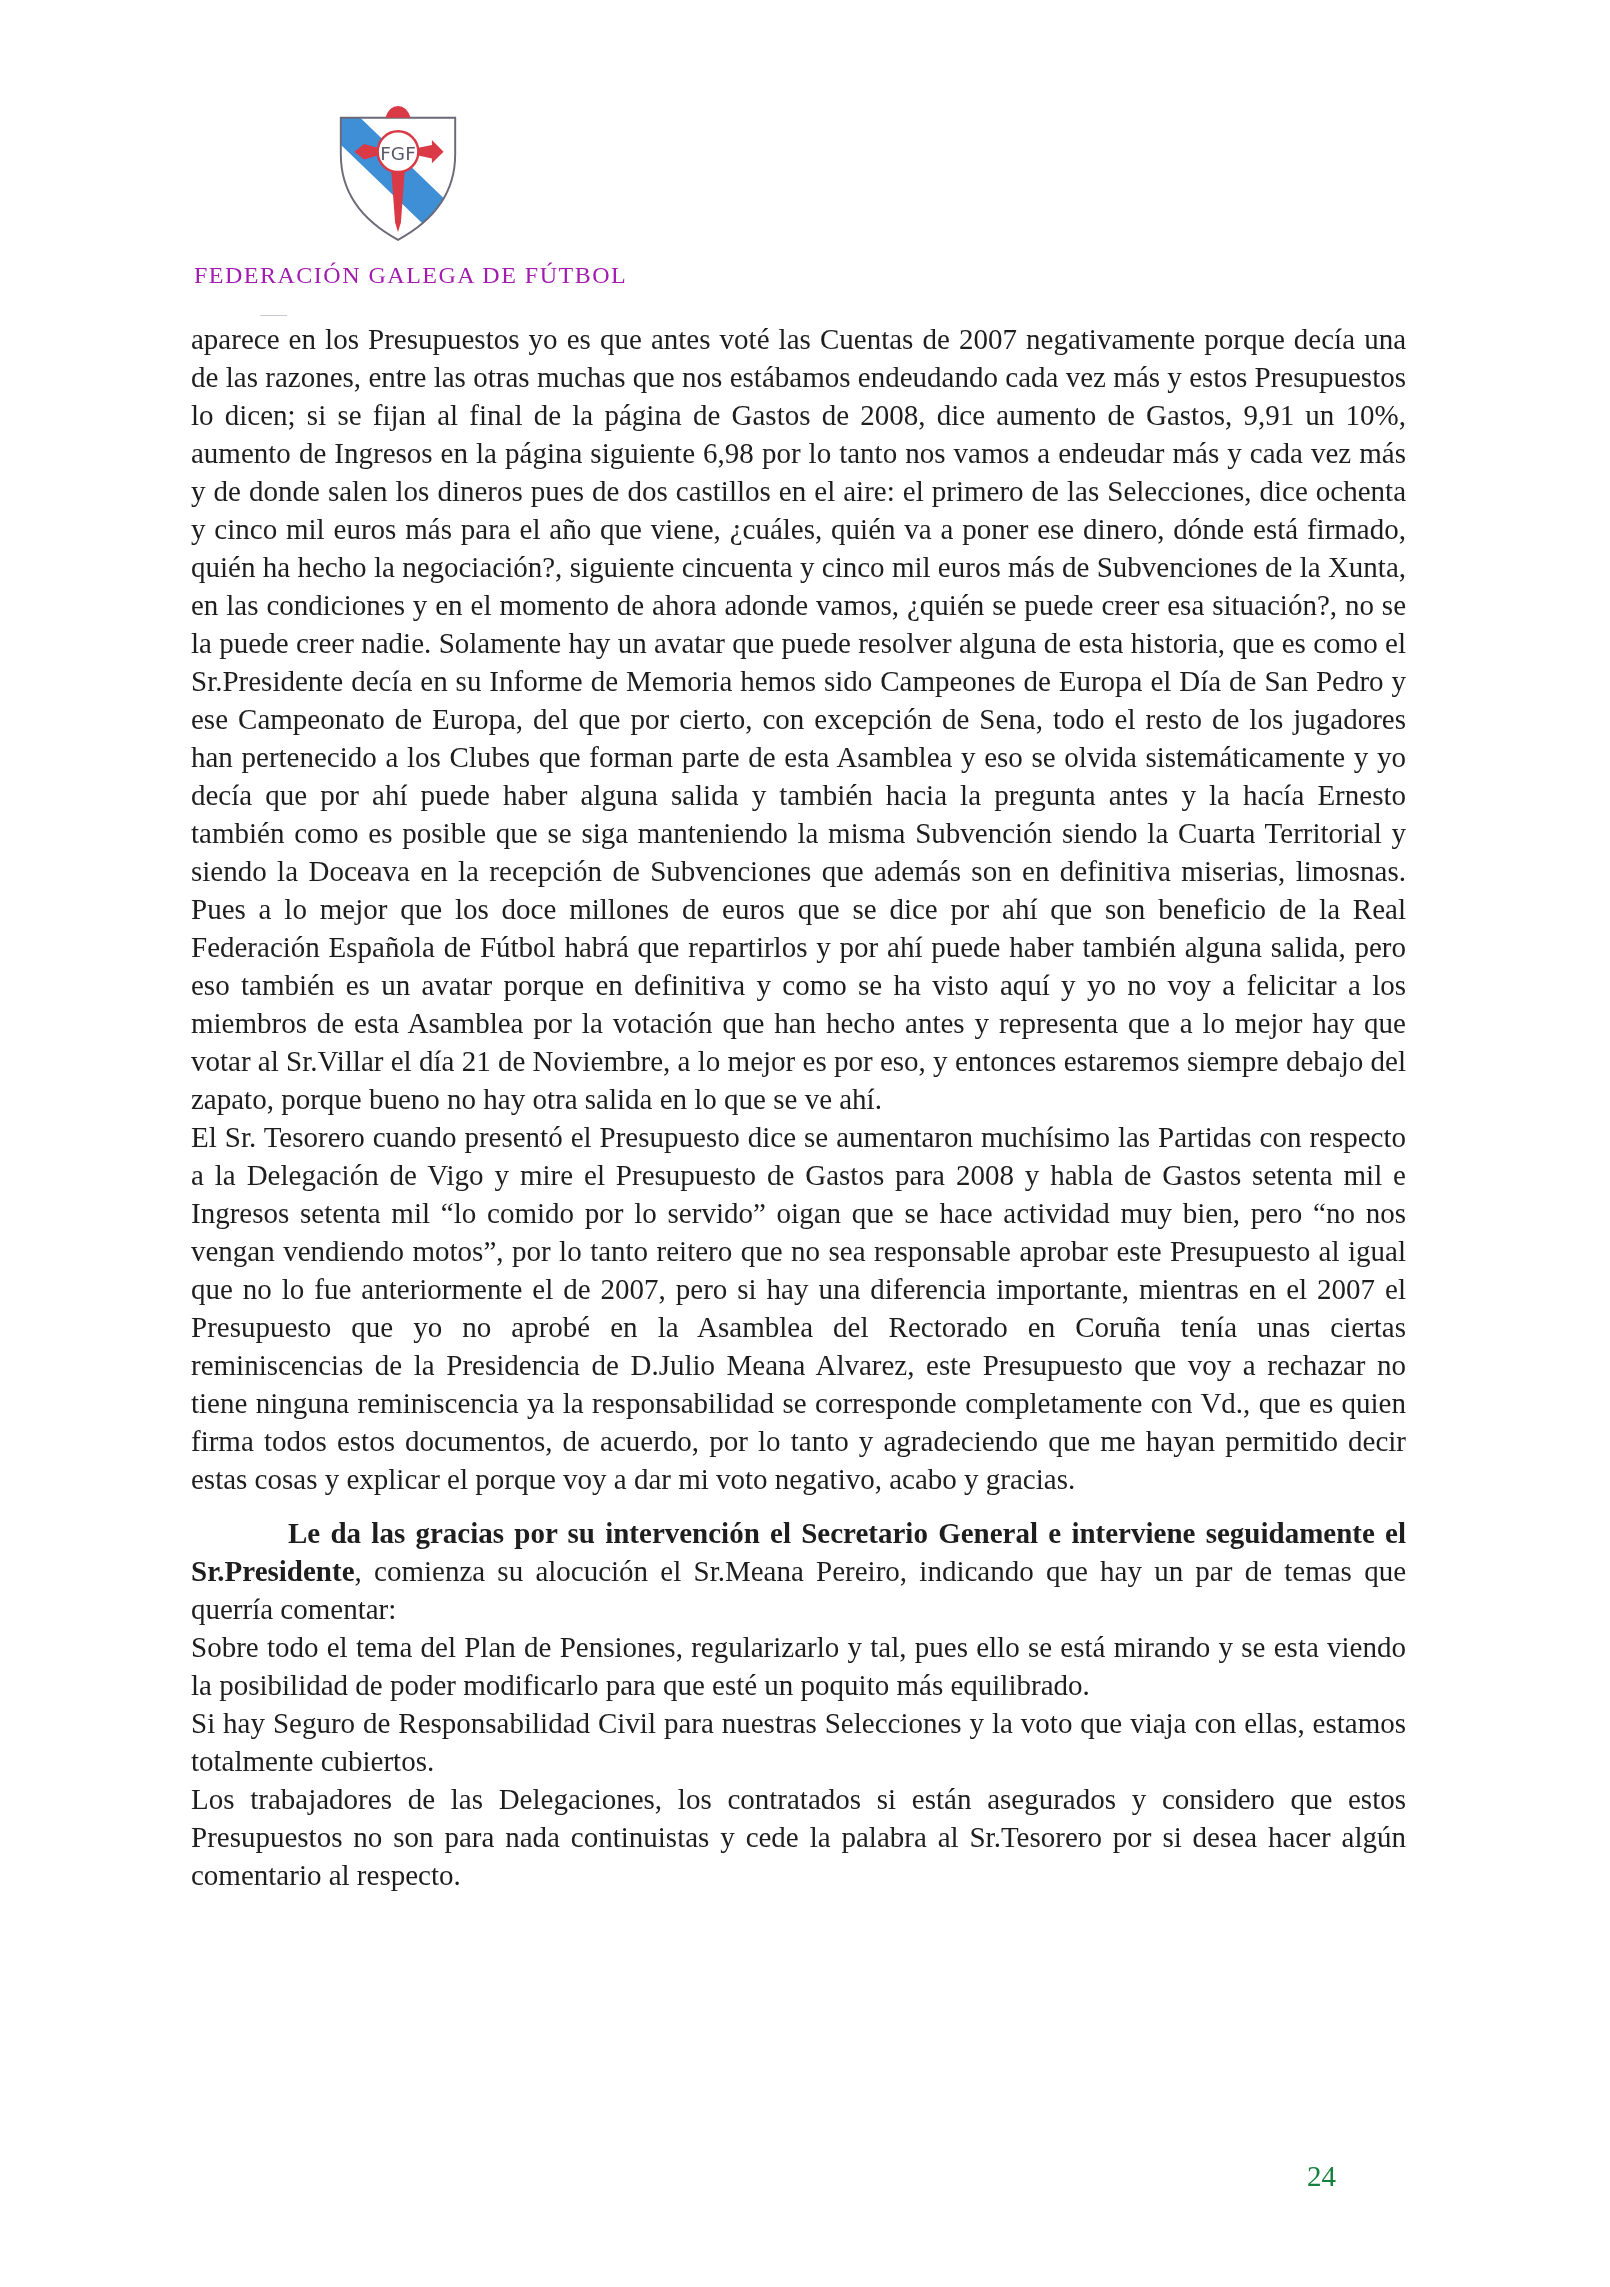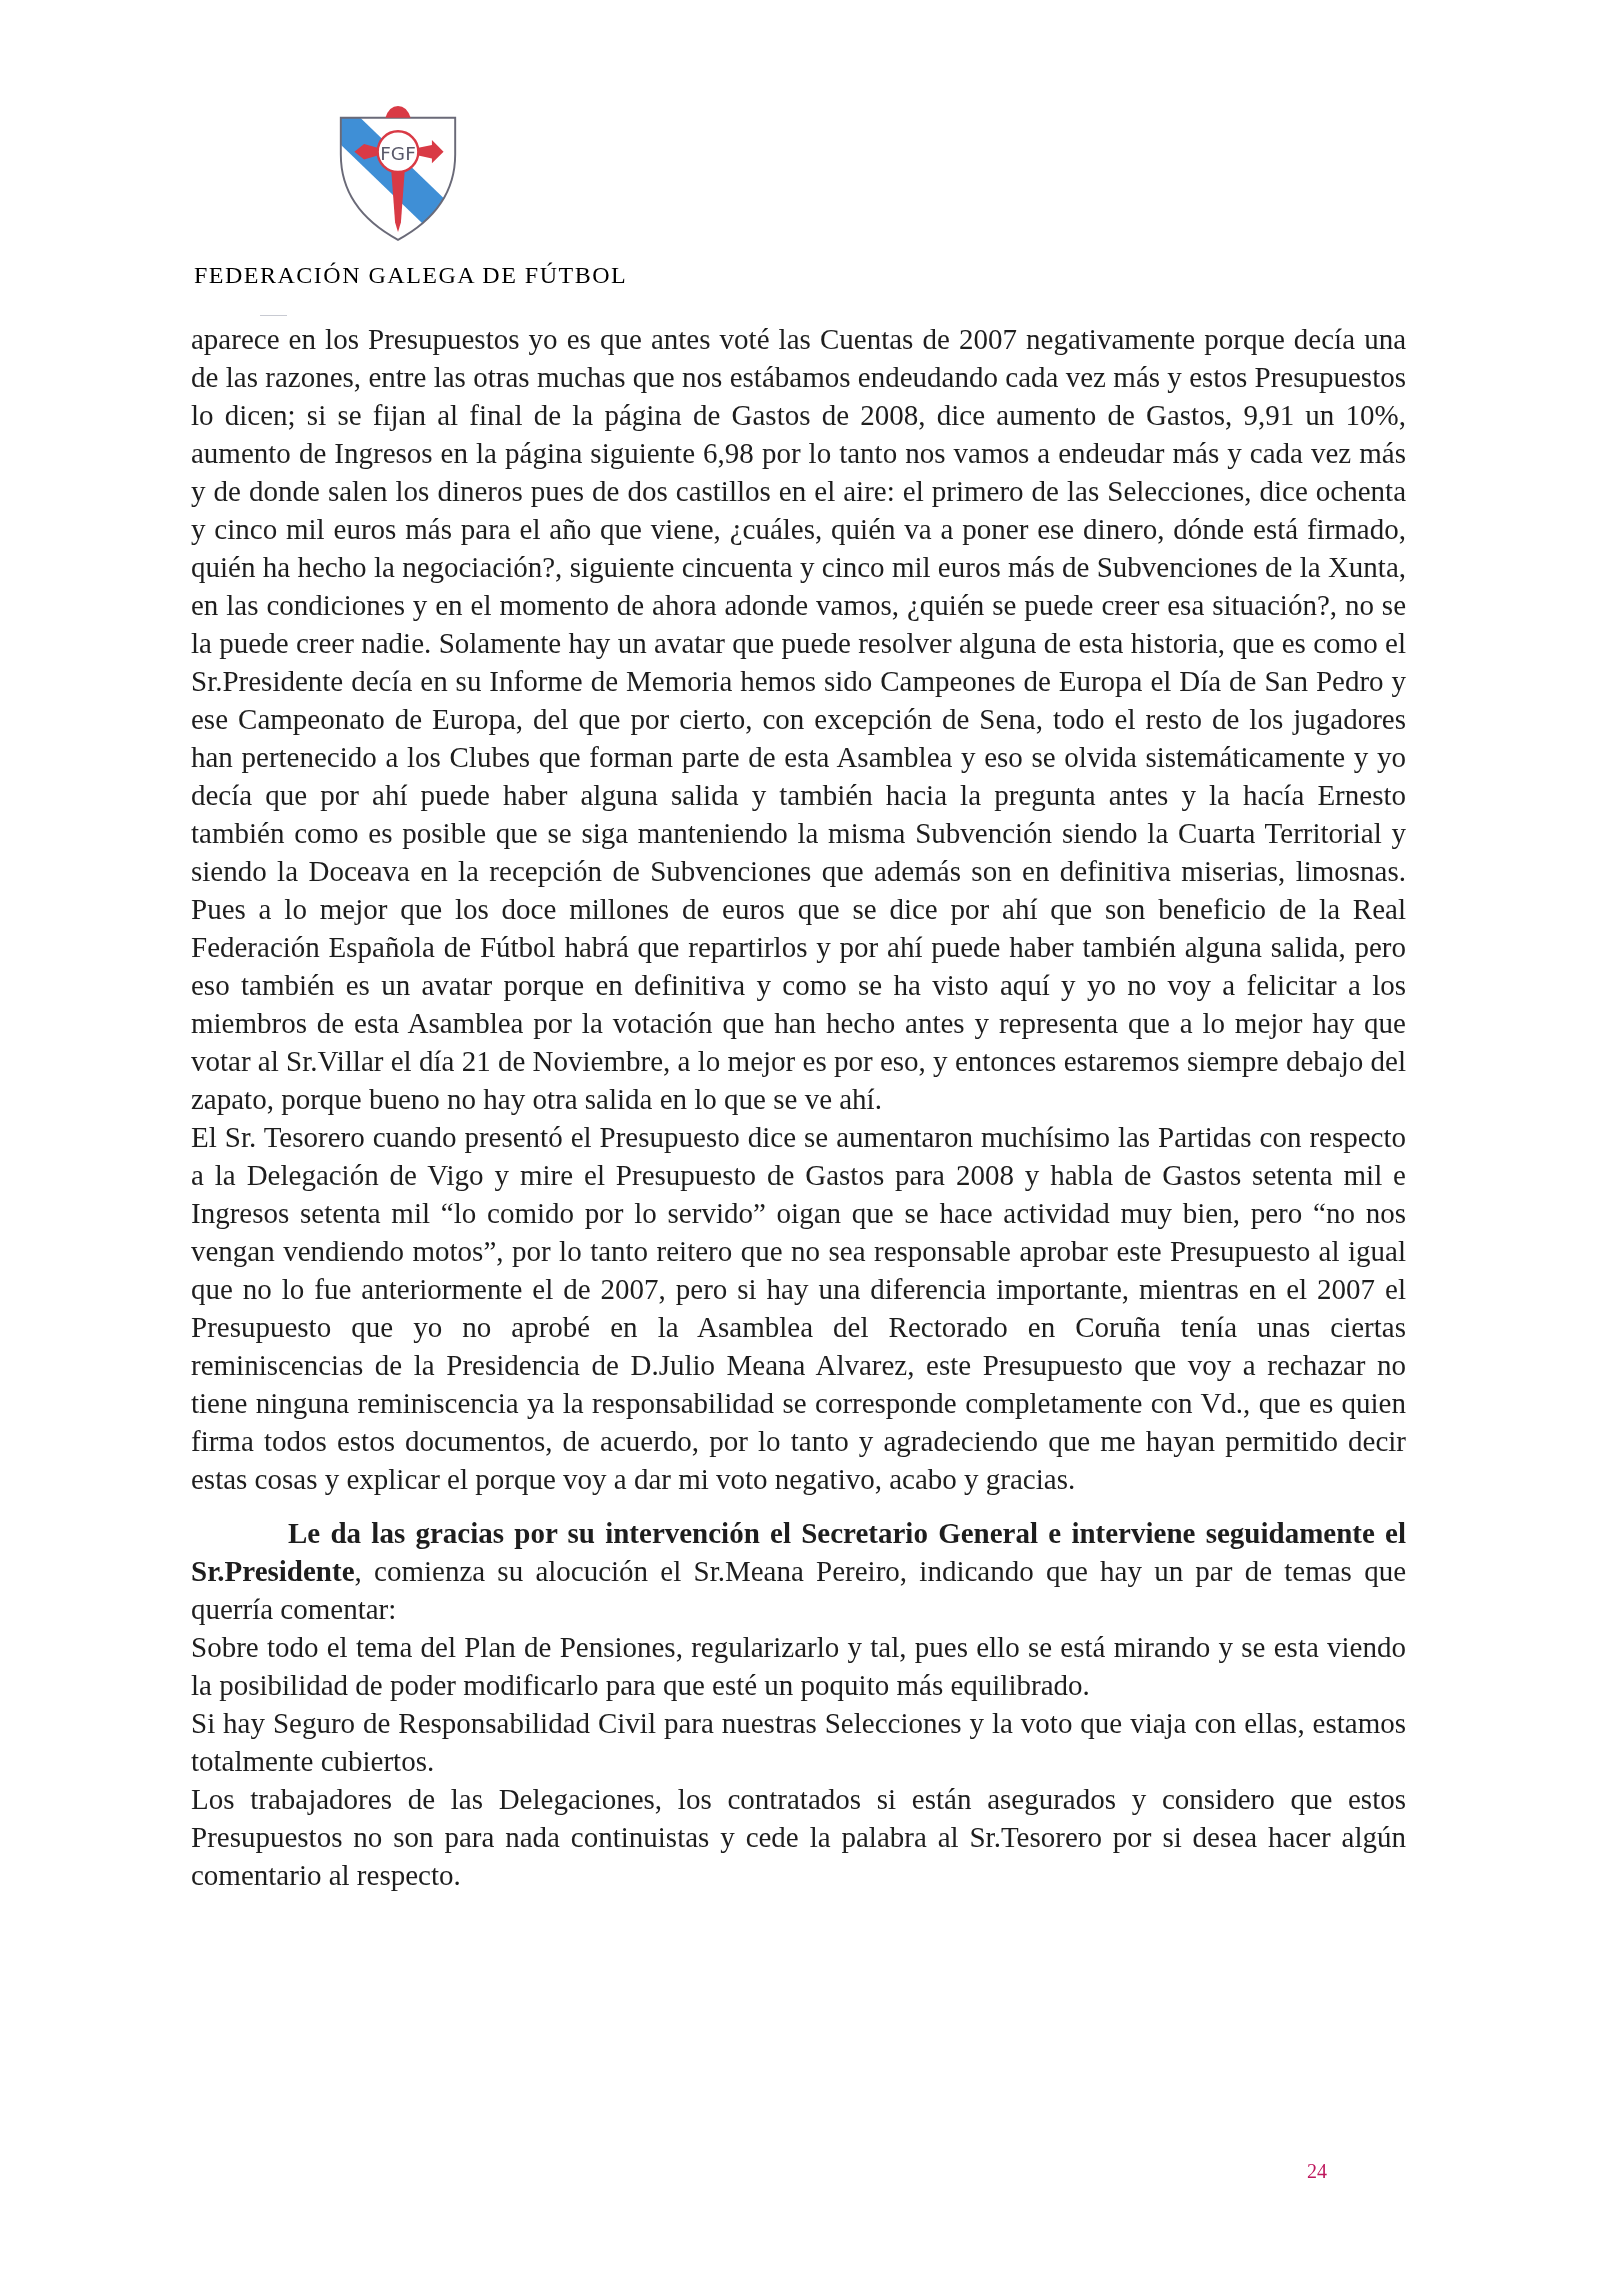--- a/index.html
+++ b/index.html
@@ -4,33 +4,33 @@
 <style>
   html, body { margin: 0; padding: 0; }
   body {
     width: 1611px; height: 2287px; background: #ffffff; position: relative; overflow: hidden;
     font-family: "Liberation Serif", "DejaVu Serif", serif; color: #1e1e1e;
   }
   .header { position: absolute; left: 0; top: 0; width: 1483px; height: 311px; }
   .logo { position: absolute; left: 335px; top: 104px; width: 126px; height: 138px; }
   .org-name {
     position: absolute; left: 194px; top: 262px; font-size: 24px; letter-spacing: 1.5px;
-    color: #000000; white-space: nowrap;
+    color: #a21caf; white-space: nowrap;
   }
   .header-rule { position: absolute; left: 260px; top: 315px; width: 27px; height: 1px; background: #c8cad2; }
   .content {
     position: absolute; left: 191px; top: 320px; width: 1215px;
     font-size: 29px; line-height: 38px; text-align: justify;
   }
   .content p { margin: 0; text-align: justify; }
   .content p.gap-before { margin-top: 16px; }
   .content p.indent { text-indent: 97px; }
   .content b { font-weight: bold; }
   .page-number {
-    position: absolute; left: 1307px; top: 2160px; font-size: 20px; color: #be185d;
+    position: absolute; left: 1307px; top: 2160px; font-size: 29px; color: #15803d;
   }
 </style>
 </head>
 <body>
 
 <div class="header">
   <svg class="logo" viewBox="0 0 130 142">
     <defs>
       <clipPath id="shieldClip">
         <path d="M6 14 L124 14 L124 52 Q124 108 65 140 Q6 108 6 52 Z"></path>

